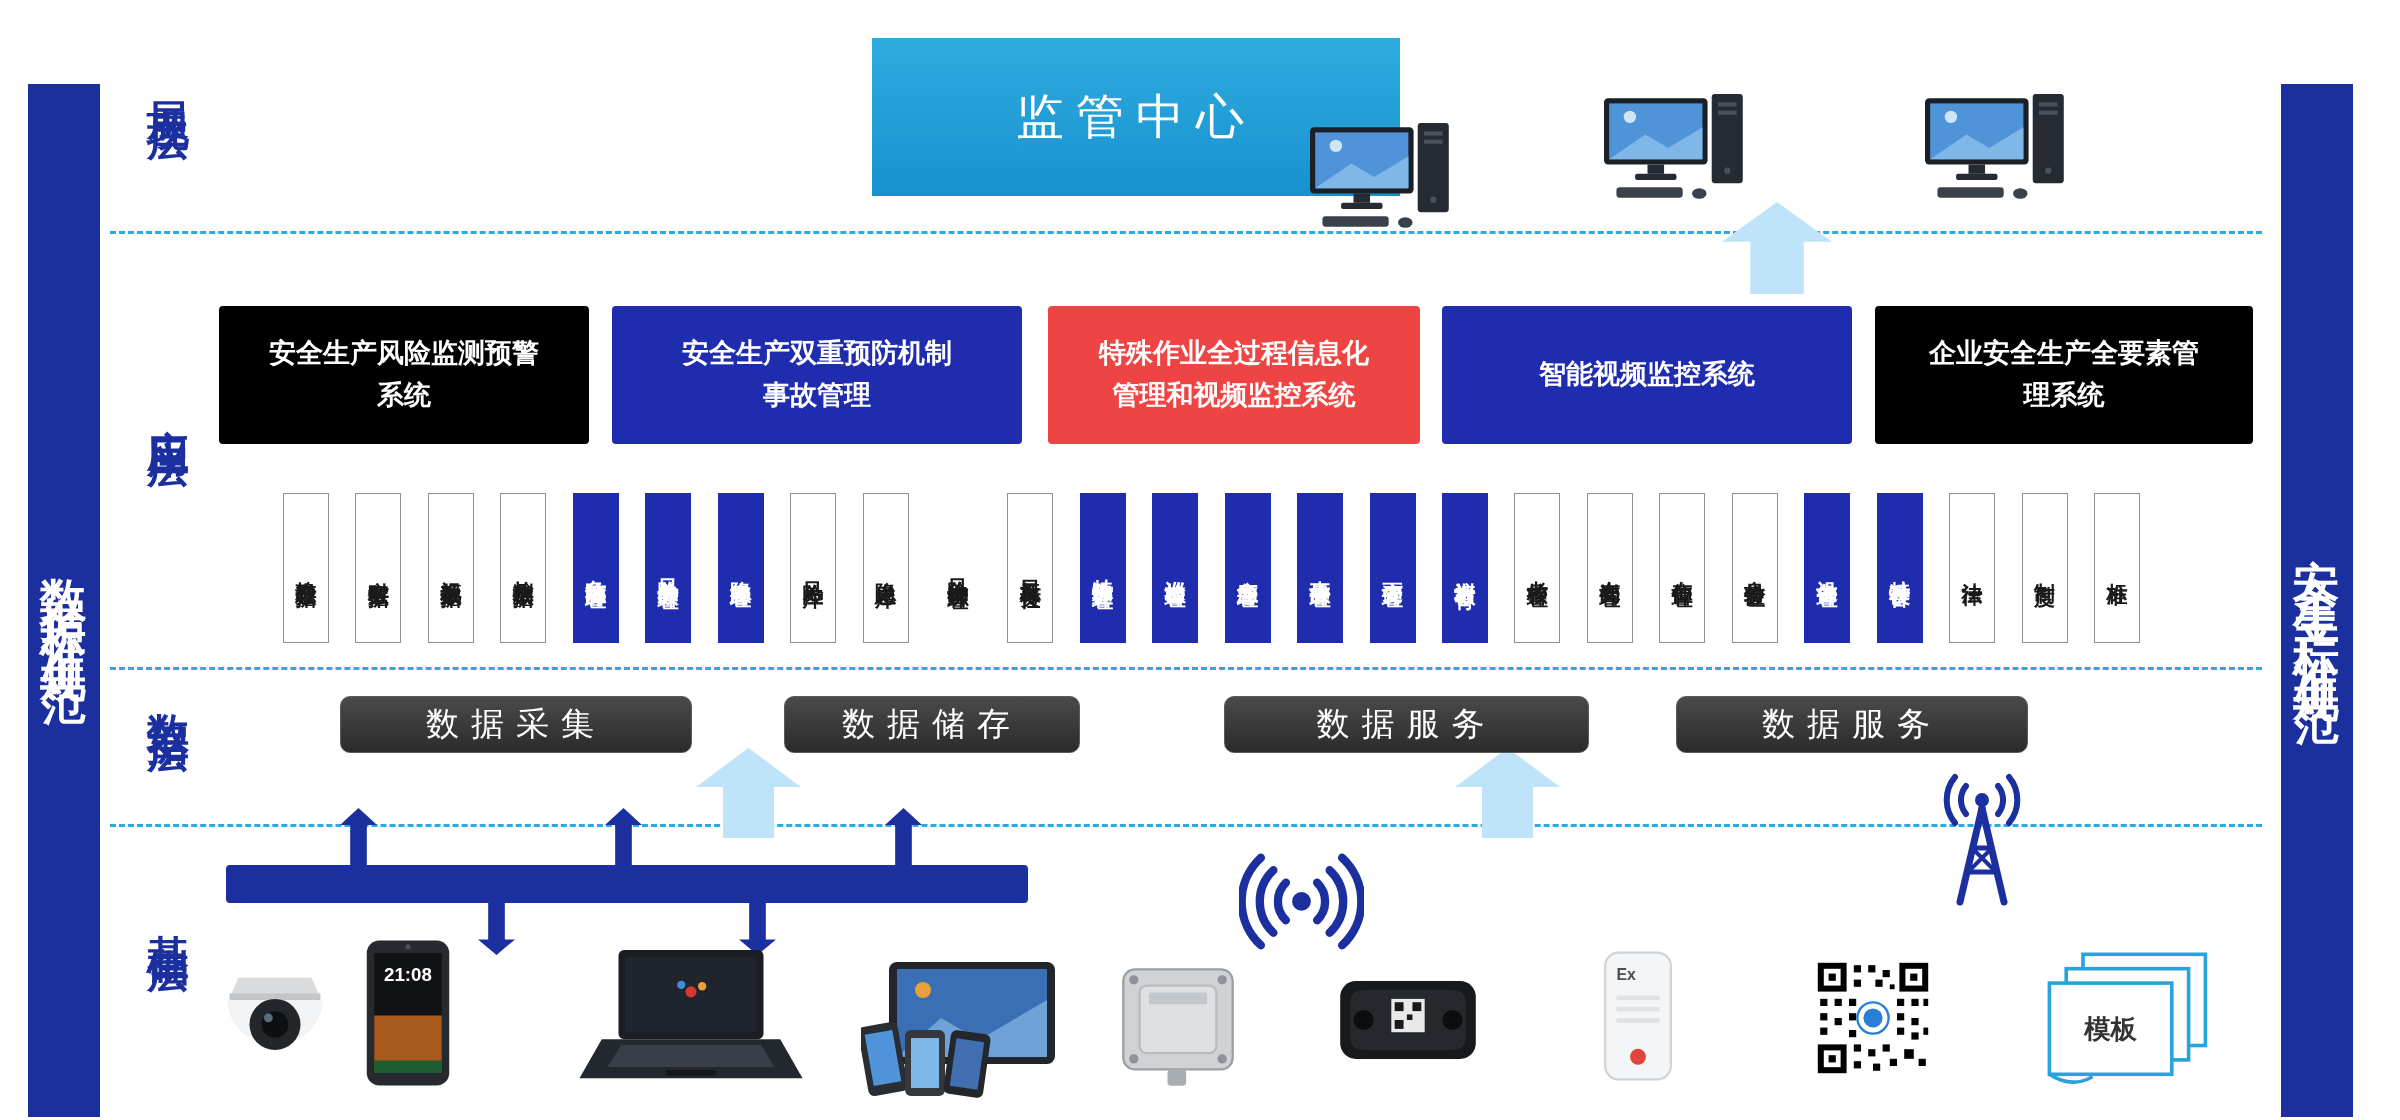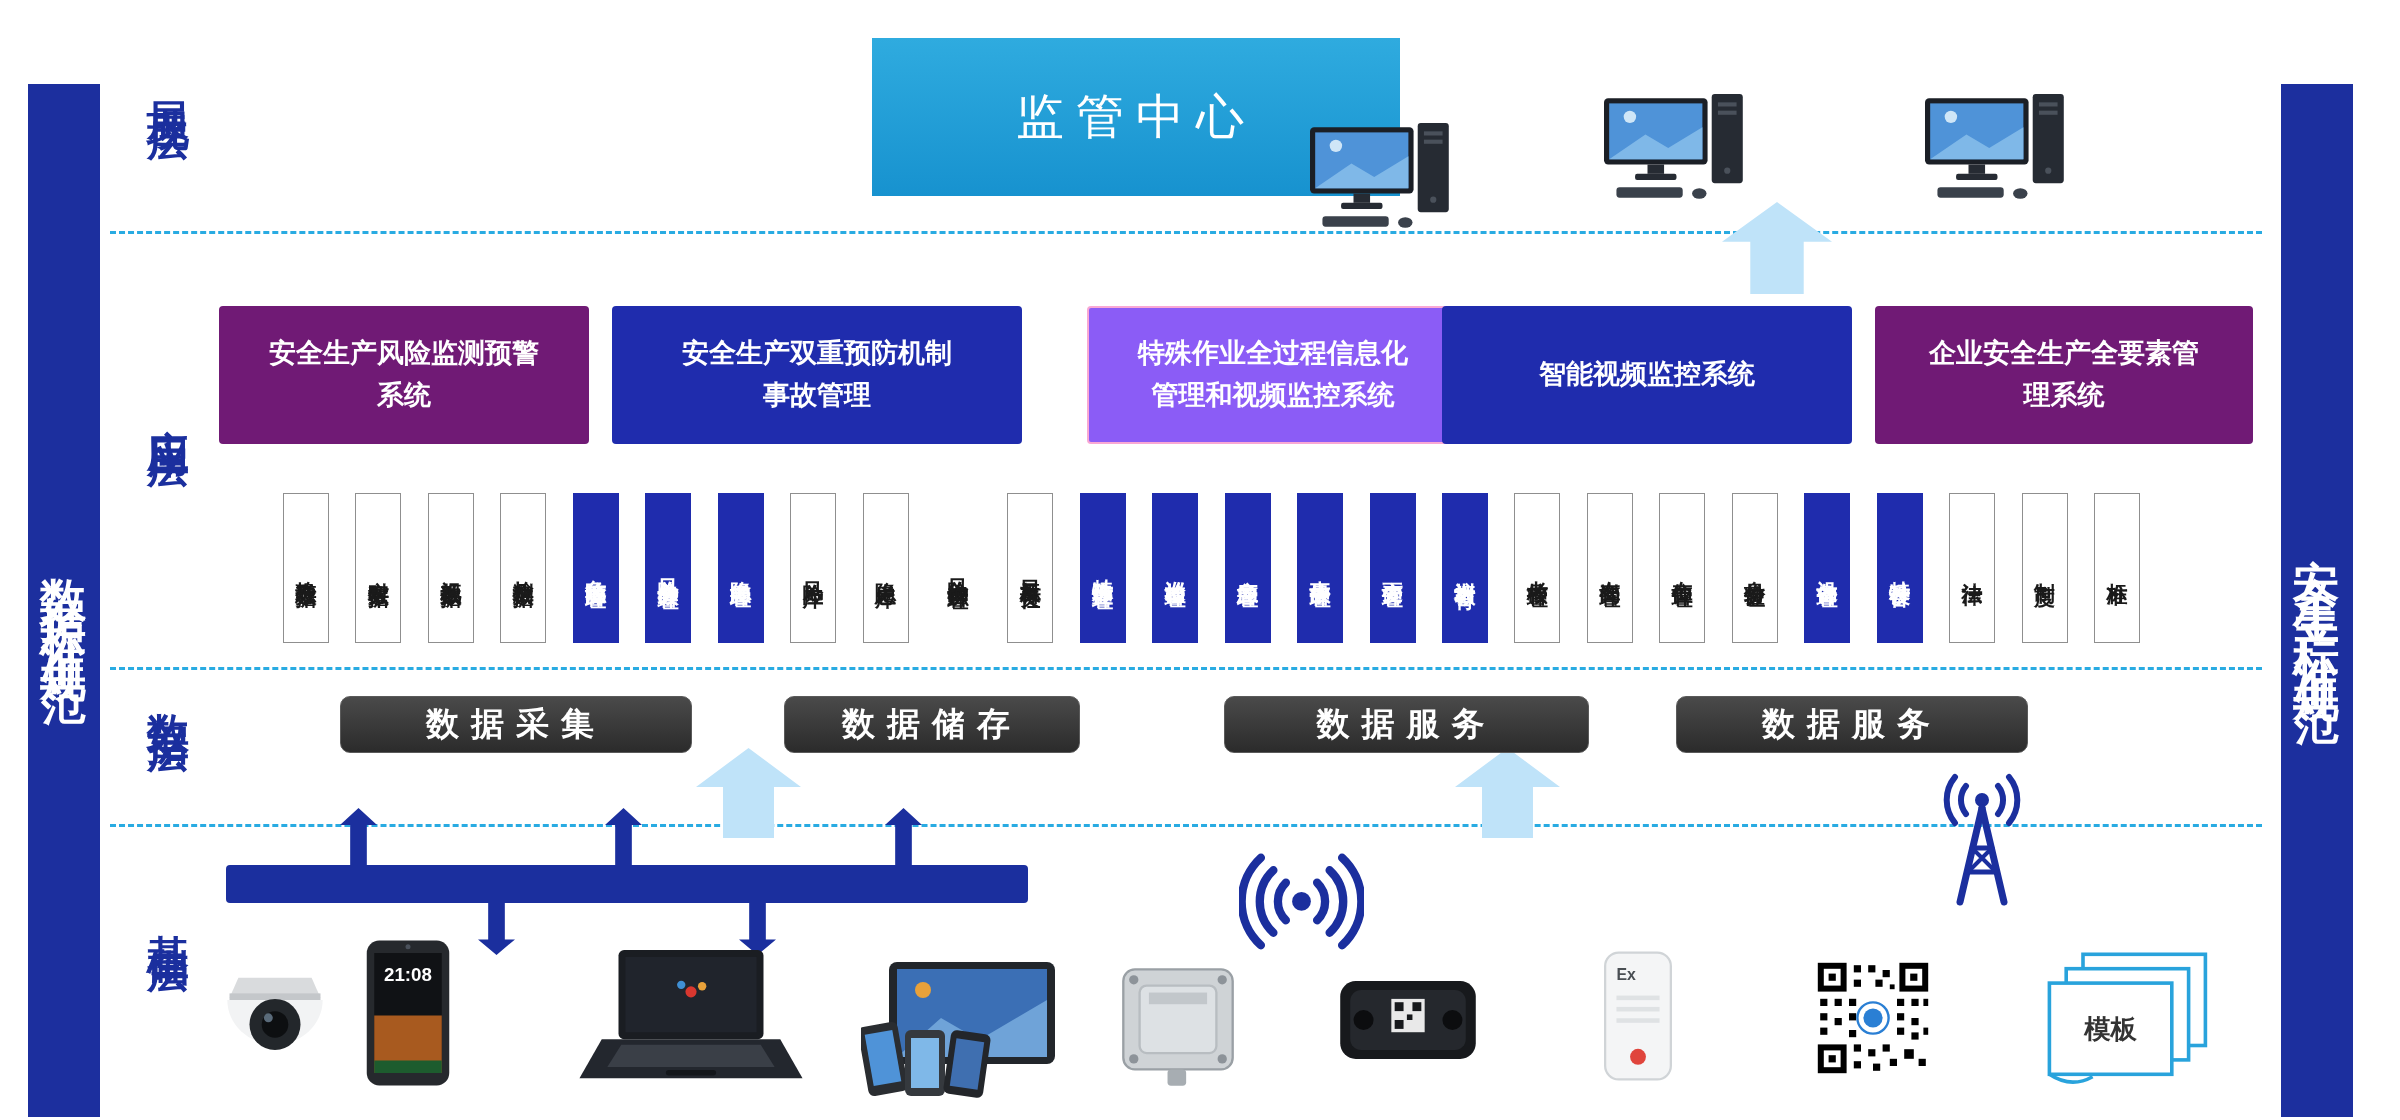--- a/index.html
+++ b/index.html
@@ -28,37 +28,37 @@
   .pc { position:absolute; z-index:3; }
 
   
   .arrow-big { position:absolute; z-index:1; }
   .arrow-big polygon { fill:#bfe3f9; }
 
   
   .sys { position:absolute; top:306px; height:138px; border-radius:4px;
          display:flex; flex-direction:column; align-items:center; justify-content:center;
          color:#fff; font-weight:bold; font-size:27px; line-height:1.55; text-align:center; }
-  .sys.light { background:#701a75; }
+  .sys.light { background:#000000; }
   .sys.dark  { background:#1f2cad; }
-  .sys.medium{ background:#8b5cf6; border:2px solid #f9a8d4;margin-left:39px; }
+  .sys.medium{ background:#ef4444; border:2px solid #ef4444; }
 
   
   .modules { position:absolute; left:283px; top:493px; width:1857px; height:150px;
              display:flex; justify-content:space-between; }
   .module { width:46px; height:150px; writing-mode:vertical-rl; text-orientation:upright;
             display:flex; align-items:center; justify-content:center;
             font-size:21px; font-weight:bold; letter-spacing:2px; }
   .module.plain { background:#fff; border:1px solid #8f8f8f; color:#1a1a1a; }
   .module.dark  { background:#1f2cad; color:#fff; }
   .module.bare  { color:#1a1a1a; }
 
   
   .dbox { position:absolute; top:696px; height:57px; background:linear-gradient(#4a4a4a,#2b2b2b);
-          border:1px solid #5a5a5a; border-radius:10px; color:#fff; font-weight:bold;
+          border:1px solid #5a5a5a; border-radius:10px; color:#fff; font-weight:normal;
           font-size:33px; letter-spacing:12px; display:flex; align-items:center; justify-content:center; z-index:2; }
 
   
   .bus { position:absolute; left:226px; top:865px; width:802px; height:38px; background:#1b2f9e; border-radius:4px; }
   .arrow-small { position:absolute; }
   .arrow-small polygon { fill:#1b2f9e; }
   .arrow-small.down { transform:rotate(180deg); }
   .device { position:absolute; }
   .netsvg { position:absolute; }
   .netsvg path { stroke:#1b2f9e; fill:none; stroke-linecap:round; }

